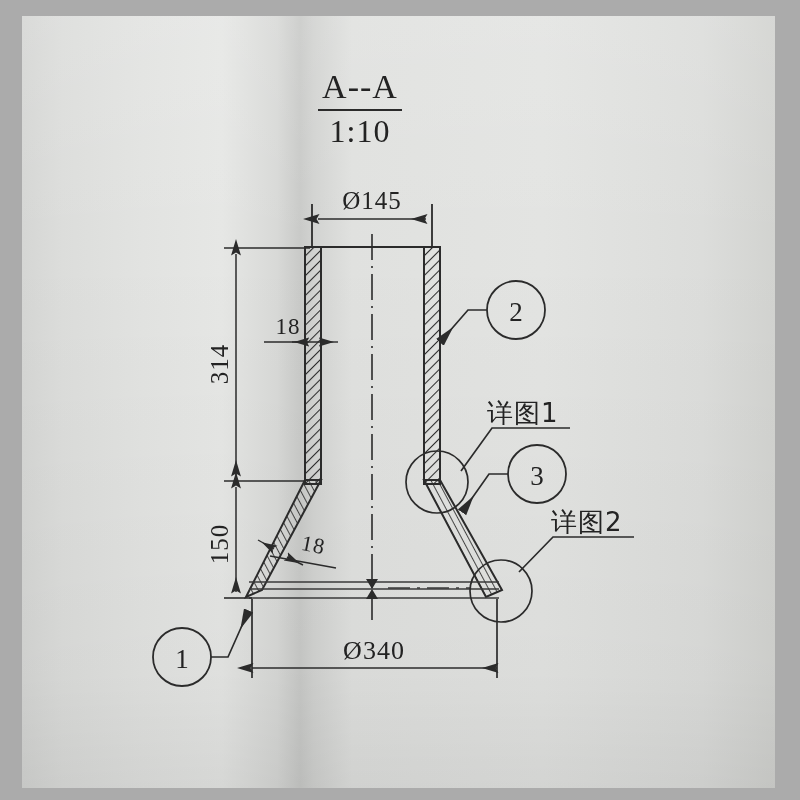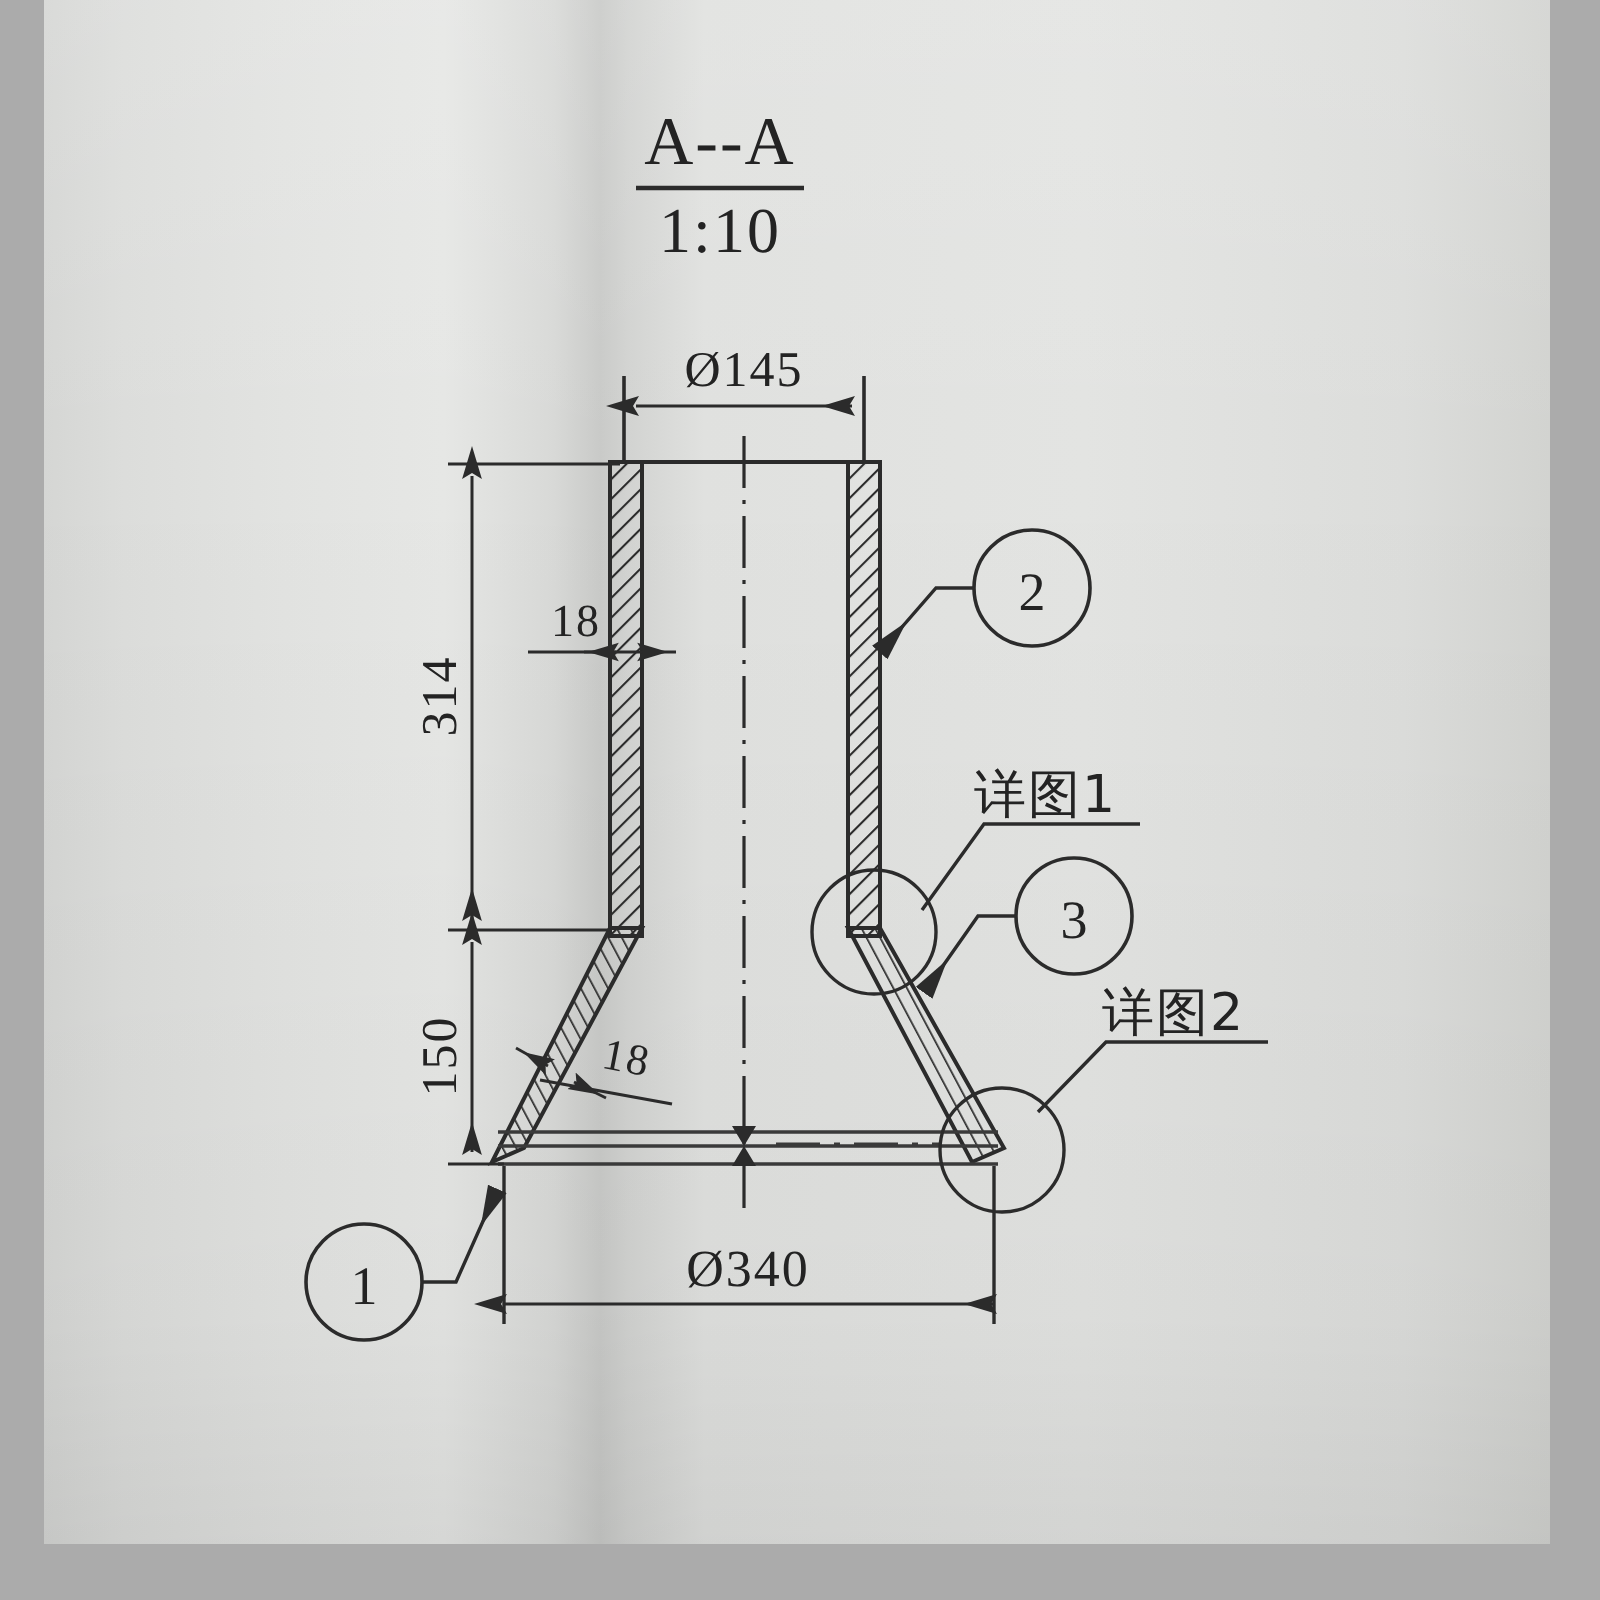--- a/index.html
+++ b/index.html
@@ -1,17 +1,17 @@
 <!DOCTYPE html>
 <html><head>
 <meta charset="utf-8">
 <style>
   html,body{margin:0;padding:0;background:#ababab;}
   body{width:800px;height:800px;overflow:hidden;font-family:"Liberation Serif",serif;}
-  #root{position:relative;width:800px;height:712px;background:#ababab;}
+  #root{position:relative;width:800px;height:712px;background:#ababab;margin-top:16px;}
   #paper{
     position:absolute;left:22px;top:0;width:753px;height:772px;
     background:
       linear-gradient(90deg,
         #d5d6d4 0px, #dcdddb 40px, #e2e3e1 120px,
         #e6e7e5 200px, #d8d9d7 255px, #c9cac8 278px,
         #d2d3d1 292px, #e0e1df 330px, #e3e4e2 520px,
         #dcdddb 680px, #d2d3d0 753px);
   }
   #paper:after{

